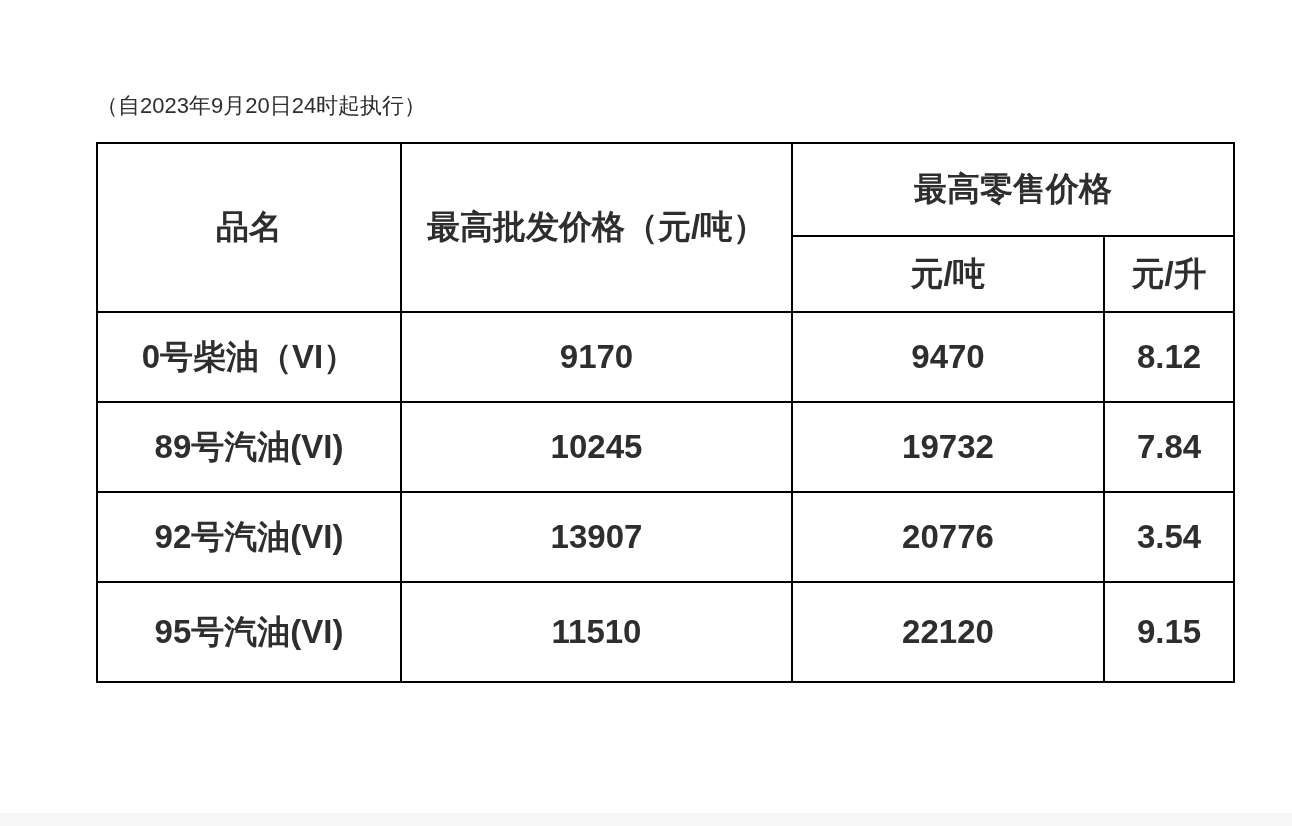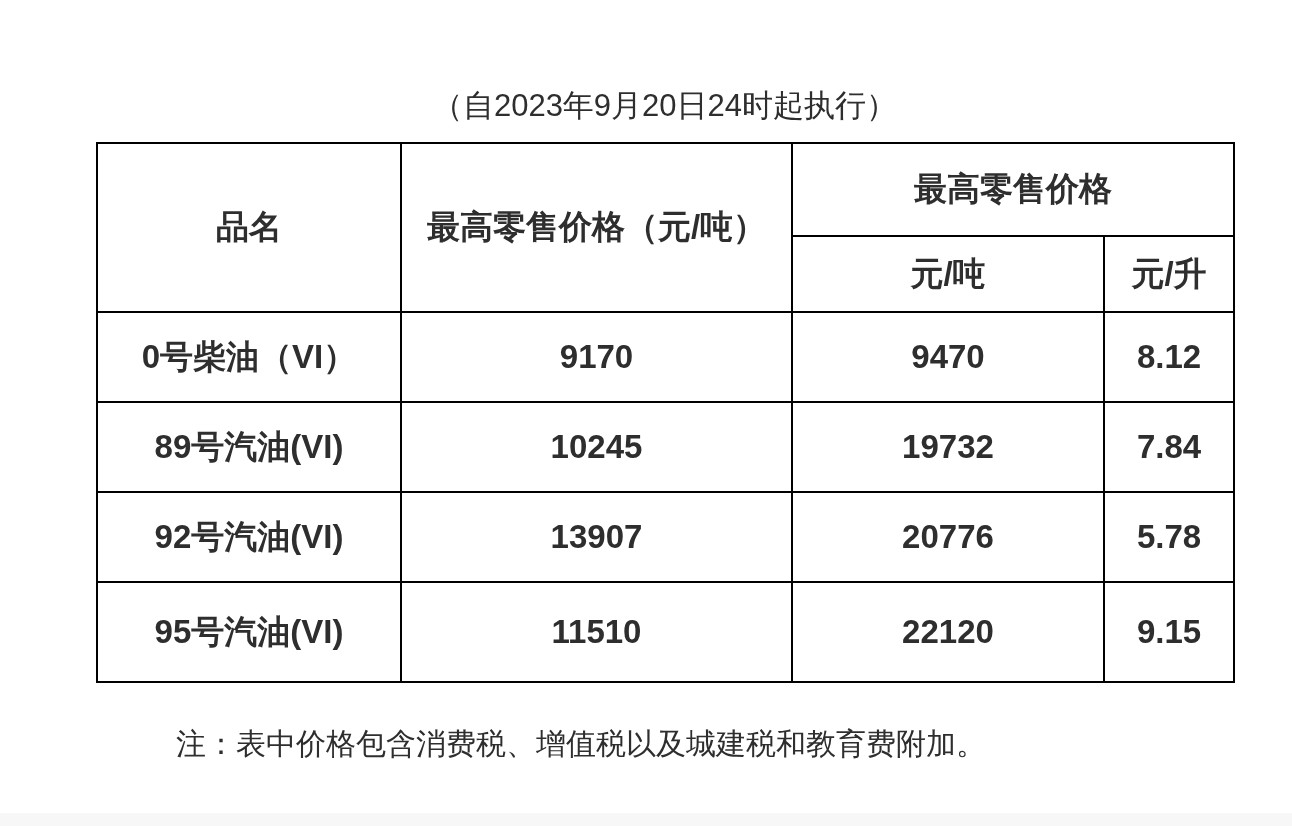--- a/index.html
+++ b/index.html
@@ -19,24 +19,23 @@
   }
   .title {
     font-size: 36px;
     font-weight: 700;
     line-height: 42px;
     text-align: center;
     letter-spacing: 0.5px;
     color: #2d2d2d;
   }
   .subtitle {
-    font-size: 31px;
+    font-size: 22px;
     font-weight: 400;
     line-height: 38px;
-    text-align: center;
     margin-top: 60px;
     color: #2e2e2e;
   }
   table.price-table {
     border-collapse: collapse;
     table-layout: fixed;
     width: 1137px;
     margin-top: 17px;
   }
   .price-table col.c1 { width: 304px; }
@@ -82,21 +81,21 @@
   <table class="price-table">
     <colgroup>
       <col class="c1">
         <col class="c2">
         <col class="c3">
         <col class="c4">
     </colgroup>
     <tbody>
       <tr class="h-top">
         <th rowspan="2">品名</th>
-        <th rowspan="2">最高零售价格（元/吨）</th>
+        <th rowspan="2">最高批发价格（元/吨）</th>
         <th colspan="2">最高零售价格</th>
       </tr>
       <tr class="h-sub">
         <th>元/吨</th>
         <th>元/升</th>
       </tr>
 
       <tr class="r">
         <td>0号柴油（VI）</td>
         <td>9170</td>
@@ -106,28 +105,27 @@
       <tr class="r">
         <td>89号汽油(VI)</td>
         <td>10245</td>
         <td>19732</td>
         <td>7.84</td>
       </tr>
       <tr class="r">
         <td>92号汽油(VI)</td>
         <td>13907</td>
         <td>20776</td>
-        <td>5.78</td>
+        <td>3.54</td>
       </tr>
       <tr class="r-last">
         <td>95号汽油(VI)</td>
         <td>11510</td>
         <td>22120</td>
         <td>9.15</td>
       </tr>
     </tbody>
   </table>
 
-  <div class="note">注：表中价格包含消费税、增值税以及城建税和教育费附加。</div>
 
 </div>
 
 <div class="bottom-strip"></div>
 
 </body></html>

